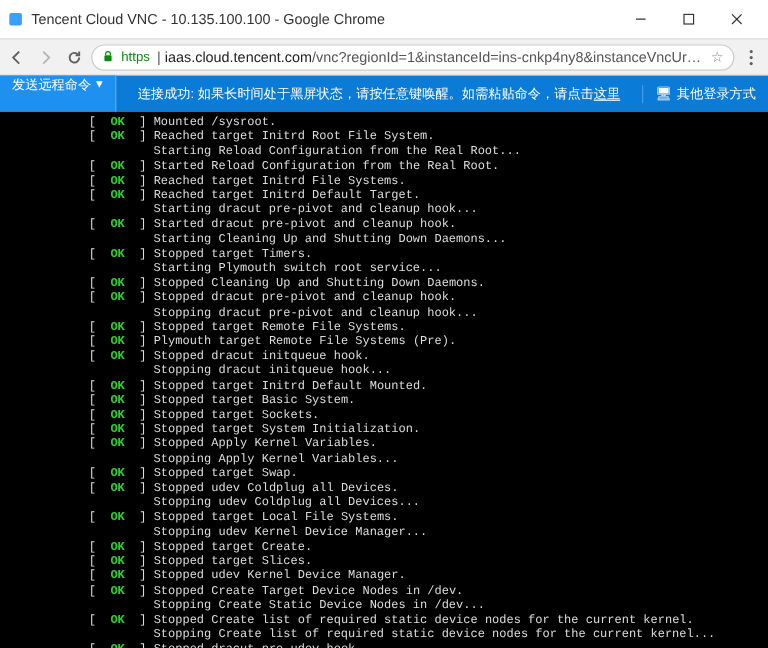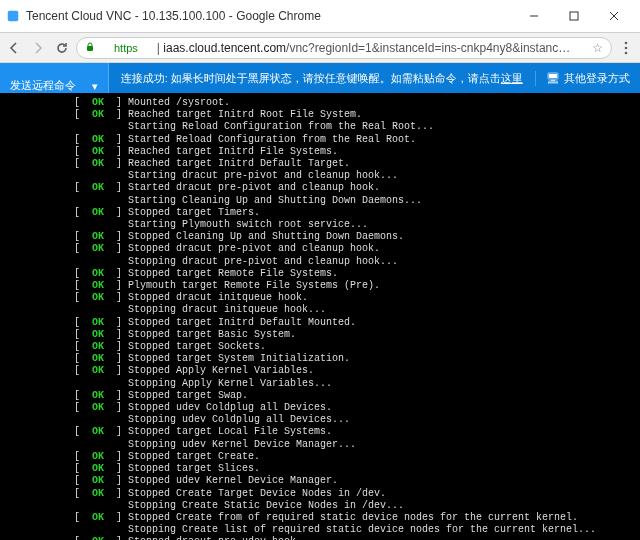--- a/index.html
+++ b/index.html
@@ -37,37 +37,37 @@
   .addrbar {
     height: 30px; background: #f1f1f1;
     display: flex; align-items: center; padding: 0 6px; gap: 6px;
     border-bottom: 1px solid #d9d9d9;
   }
   .nav-icons { display: flex; gap: 8px; align-items: center; }
   .nav-icon { width: 16px; height: 16px; color: #5f5f5f; display:flex;align-items:center;justify-content:center;}
   .addr-input {
     flex: 1; height: 22px; border-radius: 11px;
     background: #fff; border: 1px solid #ccc;
-    display: flex; align-items: center; padding: 0 8px; gap: 19px;
+    display: flex; align-items: center; padding: 0 8px; gap: 6px;
     font-size: 12px; color: #555;
     overflow: hidden; white-space: nowrap;
   }
   .addr-input .secure { color: #0a8a0a; font-size: 11px; }
   .addr-input .url { flex: 1; overflow: hidden; text-overflow: ellipsis; color:#555;}
   .addr-input .host { color:#222; }
   .star { color:#888; }
   
   .bluebar {
     height: 30px; background: #0a7bd6;
     display: flex; align-items: center; color: #fff;
     font-size: 11px;
   }
   .send-btn {
     background: #1e90f0; height: 100%;
-    padding: 0 10px; display: flex; align-items: flex-end; gap: 16px;
+    padding: 0 10px; display: flex; align-items: flex-start; gap: 4px;
     border-right: 1px solid rgba(255,255,255,0.25);
   }
   .bluebar .center {
     flex: 1; text-align: center; padding: 0 4px;
     overflow:hidden; white-space:nowrap; text-overflow:ellipsis;
   }
   .bluebar .center .lk { text-decoration: underline; }
   .other-login {
     padding: 0 10px; display: flex; align-items: center; gap: 4px;
     border-left: 1px solid rgba(255,255,255,0.25);
@@ -200,21 +200,21 @@
 <span class="br">[  </span><span class="ok">OK</span><span class="br">  ] </span><span class="msg">Stopped target Swap.</span>
 <span class="br">[  </span><span class="ok">OK</span><span class="br">  ] </span><span class="msg">Stopped udev Coldplug all Devices.</span>
 <span class="br">         </span><span class="msg">Stopping udev Coldplug all Devices...</span>
 <span class="br">[  </span><span class="ok">OK</span><span class="br">  ] </span><span class="msg">Stopped target Local File Systems.</span>
 <span class="br">         </span><span class="msg">Stopping udev Kernel Device Manager...</span>
 <span class="br">[  </span><span class="ok">OK</span><span class="br">  ] </span><span class="msg">Stopped target Create.</span>
 <span class="br">[  </span><span class="ok">OK</span><span class="br">  ] </span><span class="msg">Stopped target Slices.</span>
 <span class="br">[  </span><span class="ok">OK</span><span class="br">  ] </span><span class="msg">Stopped udev Kernel Device Manager.</span>
 <span class="br">[  </span><span class="ok">OK</span><span class="br">  ] </span><span class="msg">Stopped Create Target Device Nodes in /dev.</span>
 <span class="br">         </span><span class="msg">Stopping Create Static Device Nodes in /dev...</span>
-<span class="br">[  </span><span class="ok">OK</span><span class="br">  ] </span><span class="msg">Stopped Create from of required static device nodes for the current kernel.</span>
+<span class="br">[  </span><span class="ok">OK</span><span class="br">  ] </span><span class="msg">Stopped Create list of required static device nodes for the current kernel.</span>
 <span class="br">         </span><span class="msg">Stopping Create list of required static device nodes for the current kernel...</span>
 <span class="br">[  </span><span class="ok">OK</span><span class="br">  ] </span><span class="msg">Stopped dracut pre-udev hook.</span>
 
 
 
 
 
 
 
 

